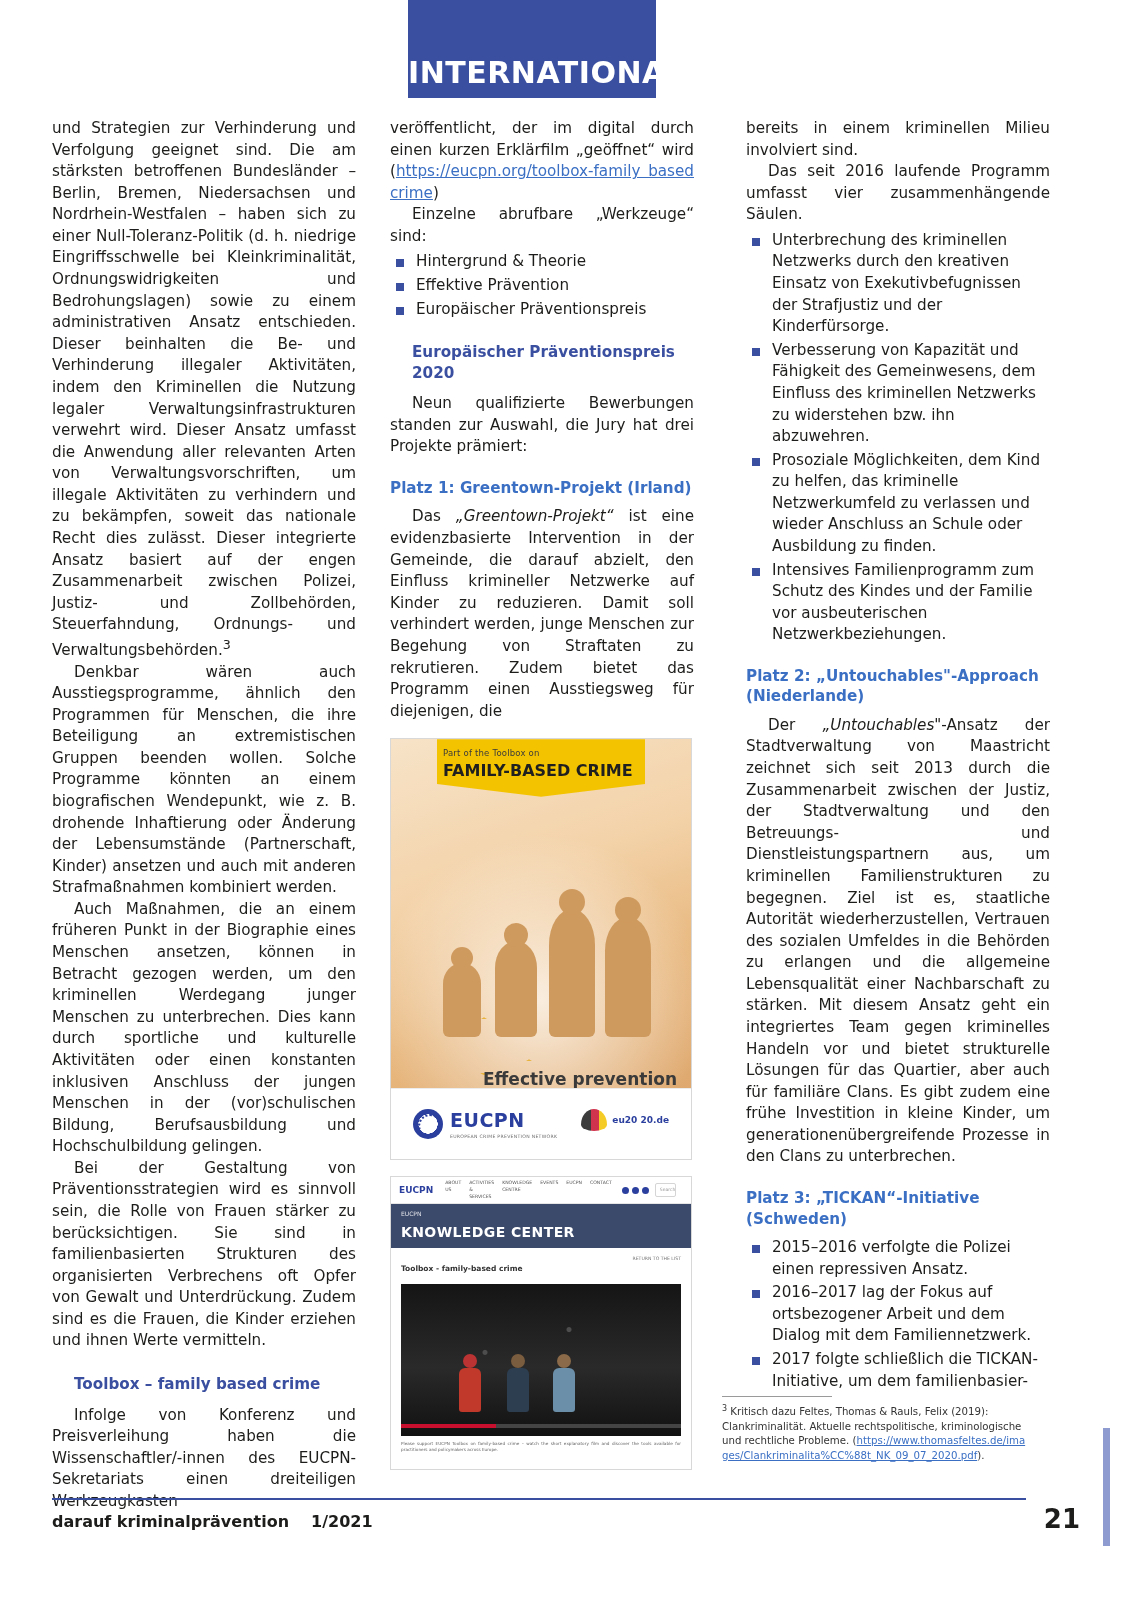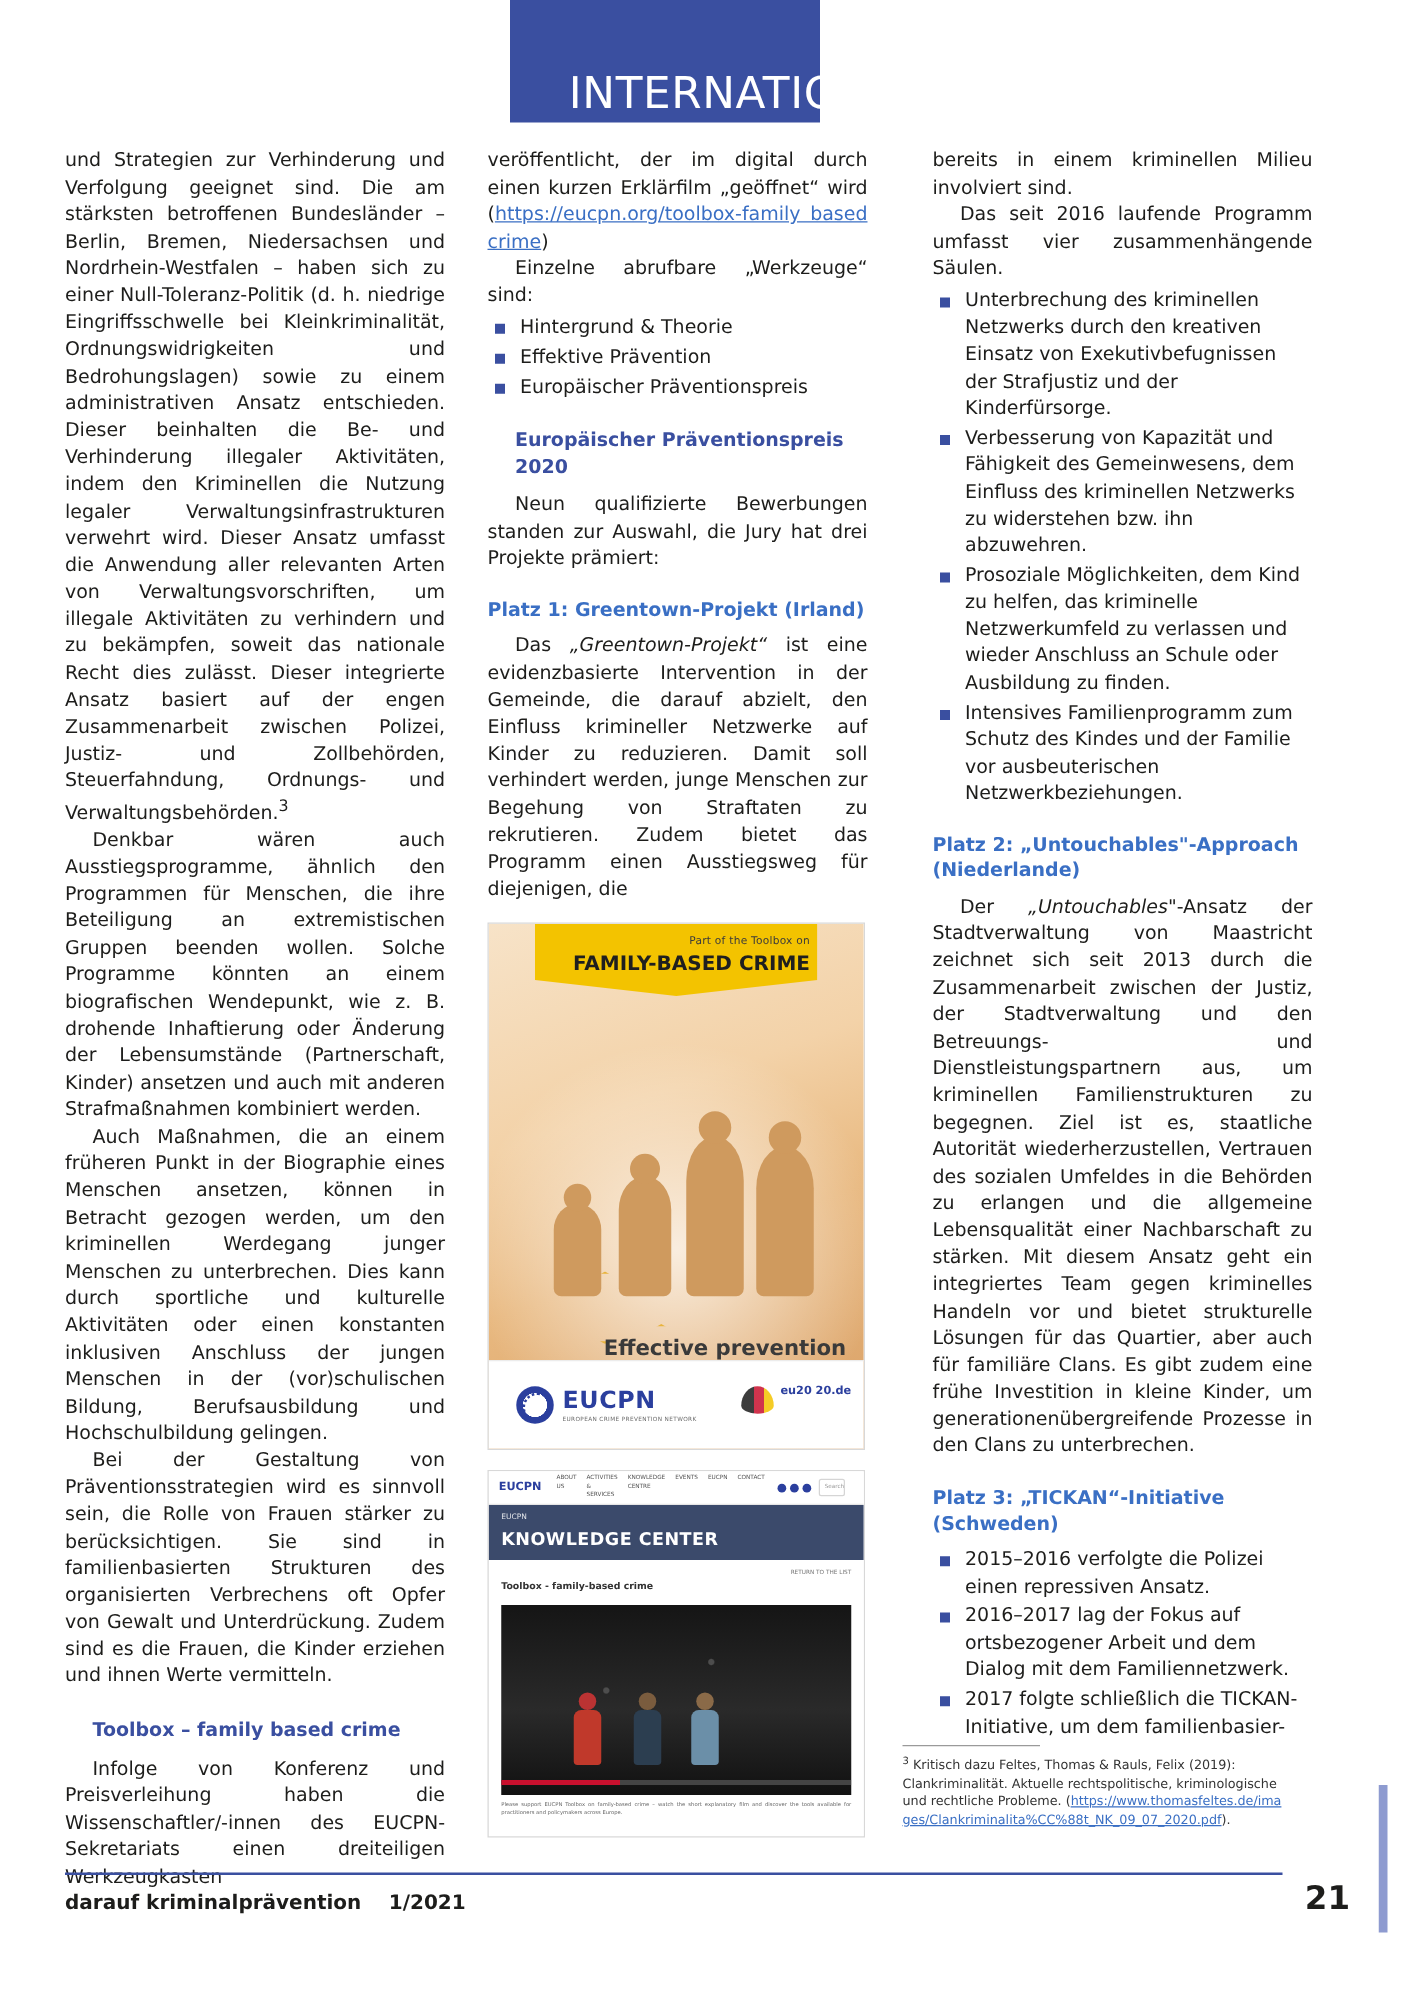--- a/index.html
+++ b/index.html
@@ -29,26 +29,25 @@
     width: 248px;
     height: 98px;
     background: #3a4fa0;
   }
   .header-title {
     position: absolute;
     left: 408px;
     top: 55px;
     width: 260px;
     text-align: center;
-    font-size: 35px;
+    font-size: 30px;
     letter-spacing: 0.5px;
-    font-weight: normal;
+    font-weight: bold;
     color: #ffffff;
     font-family: "DejaVu Sans", sans-serif;
-    padding-left: 47px;
   }
 
   
   .col {
     position: absolute;
     top: 118px;
     width: 304px;
     font-size: 15.2px;
     line-height: 1.42;
     text-align: justify;
@@ -144,22 +143,22 @@
     position: relative;
   }
   .poster-banner {
     position: absolute;
     left: 50%;
     top: 0;
     transform: translateX(-50%);
     width: 196px;
     background: #f3c300;
     color: #2a2a2a;
-    text-align: right;
-    padding: 8px 6px 16px 24px;
+    text-align: left;
+    padding: 8px 6px 16px 6px;
     clip-path: polygon(0 0, 100% 0, 100% 78%, 50% 100%, 0 78%);
     font-size: 9px;
   }
   .poster-banner .small {
     font-size: 8.5px;
     letter-spacing: 0.2px;
     color: #3b3b3b;
   }
   .poster-banner .big {
     font-size: 16px;
@@ -240,24 +239,24 @@
     color: #2b3f9e;
     letter-spacing: 0.5px;
   }
   .eucpn-sub {
     font-size: 4.6px;
     color: #6c6c6c;
     letter-spacing: 0.3px;
   }
   .eu2020 {
     position: absolute;
-    right: 10px;
+    right: 22px;
     top: 20px;
     display: flex;
-    align-items: flex-start;
+    align-items: center;
     gap: 5px;
   }
   .eu2020 .swoosh {
     width: 26px; height: 22px;
     background:
       linear-gradient(90deg, #1a1a1a 0 40%, #c8102e 40% 70%, #f3c300 70% 100%);
     border-radius: 50% 50% 50% 50% / 70% 70% 30% 30%;
     opacity: 0.85;
   }
   .eu2020 .txt {

